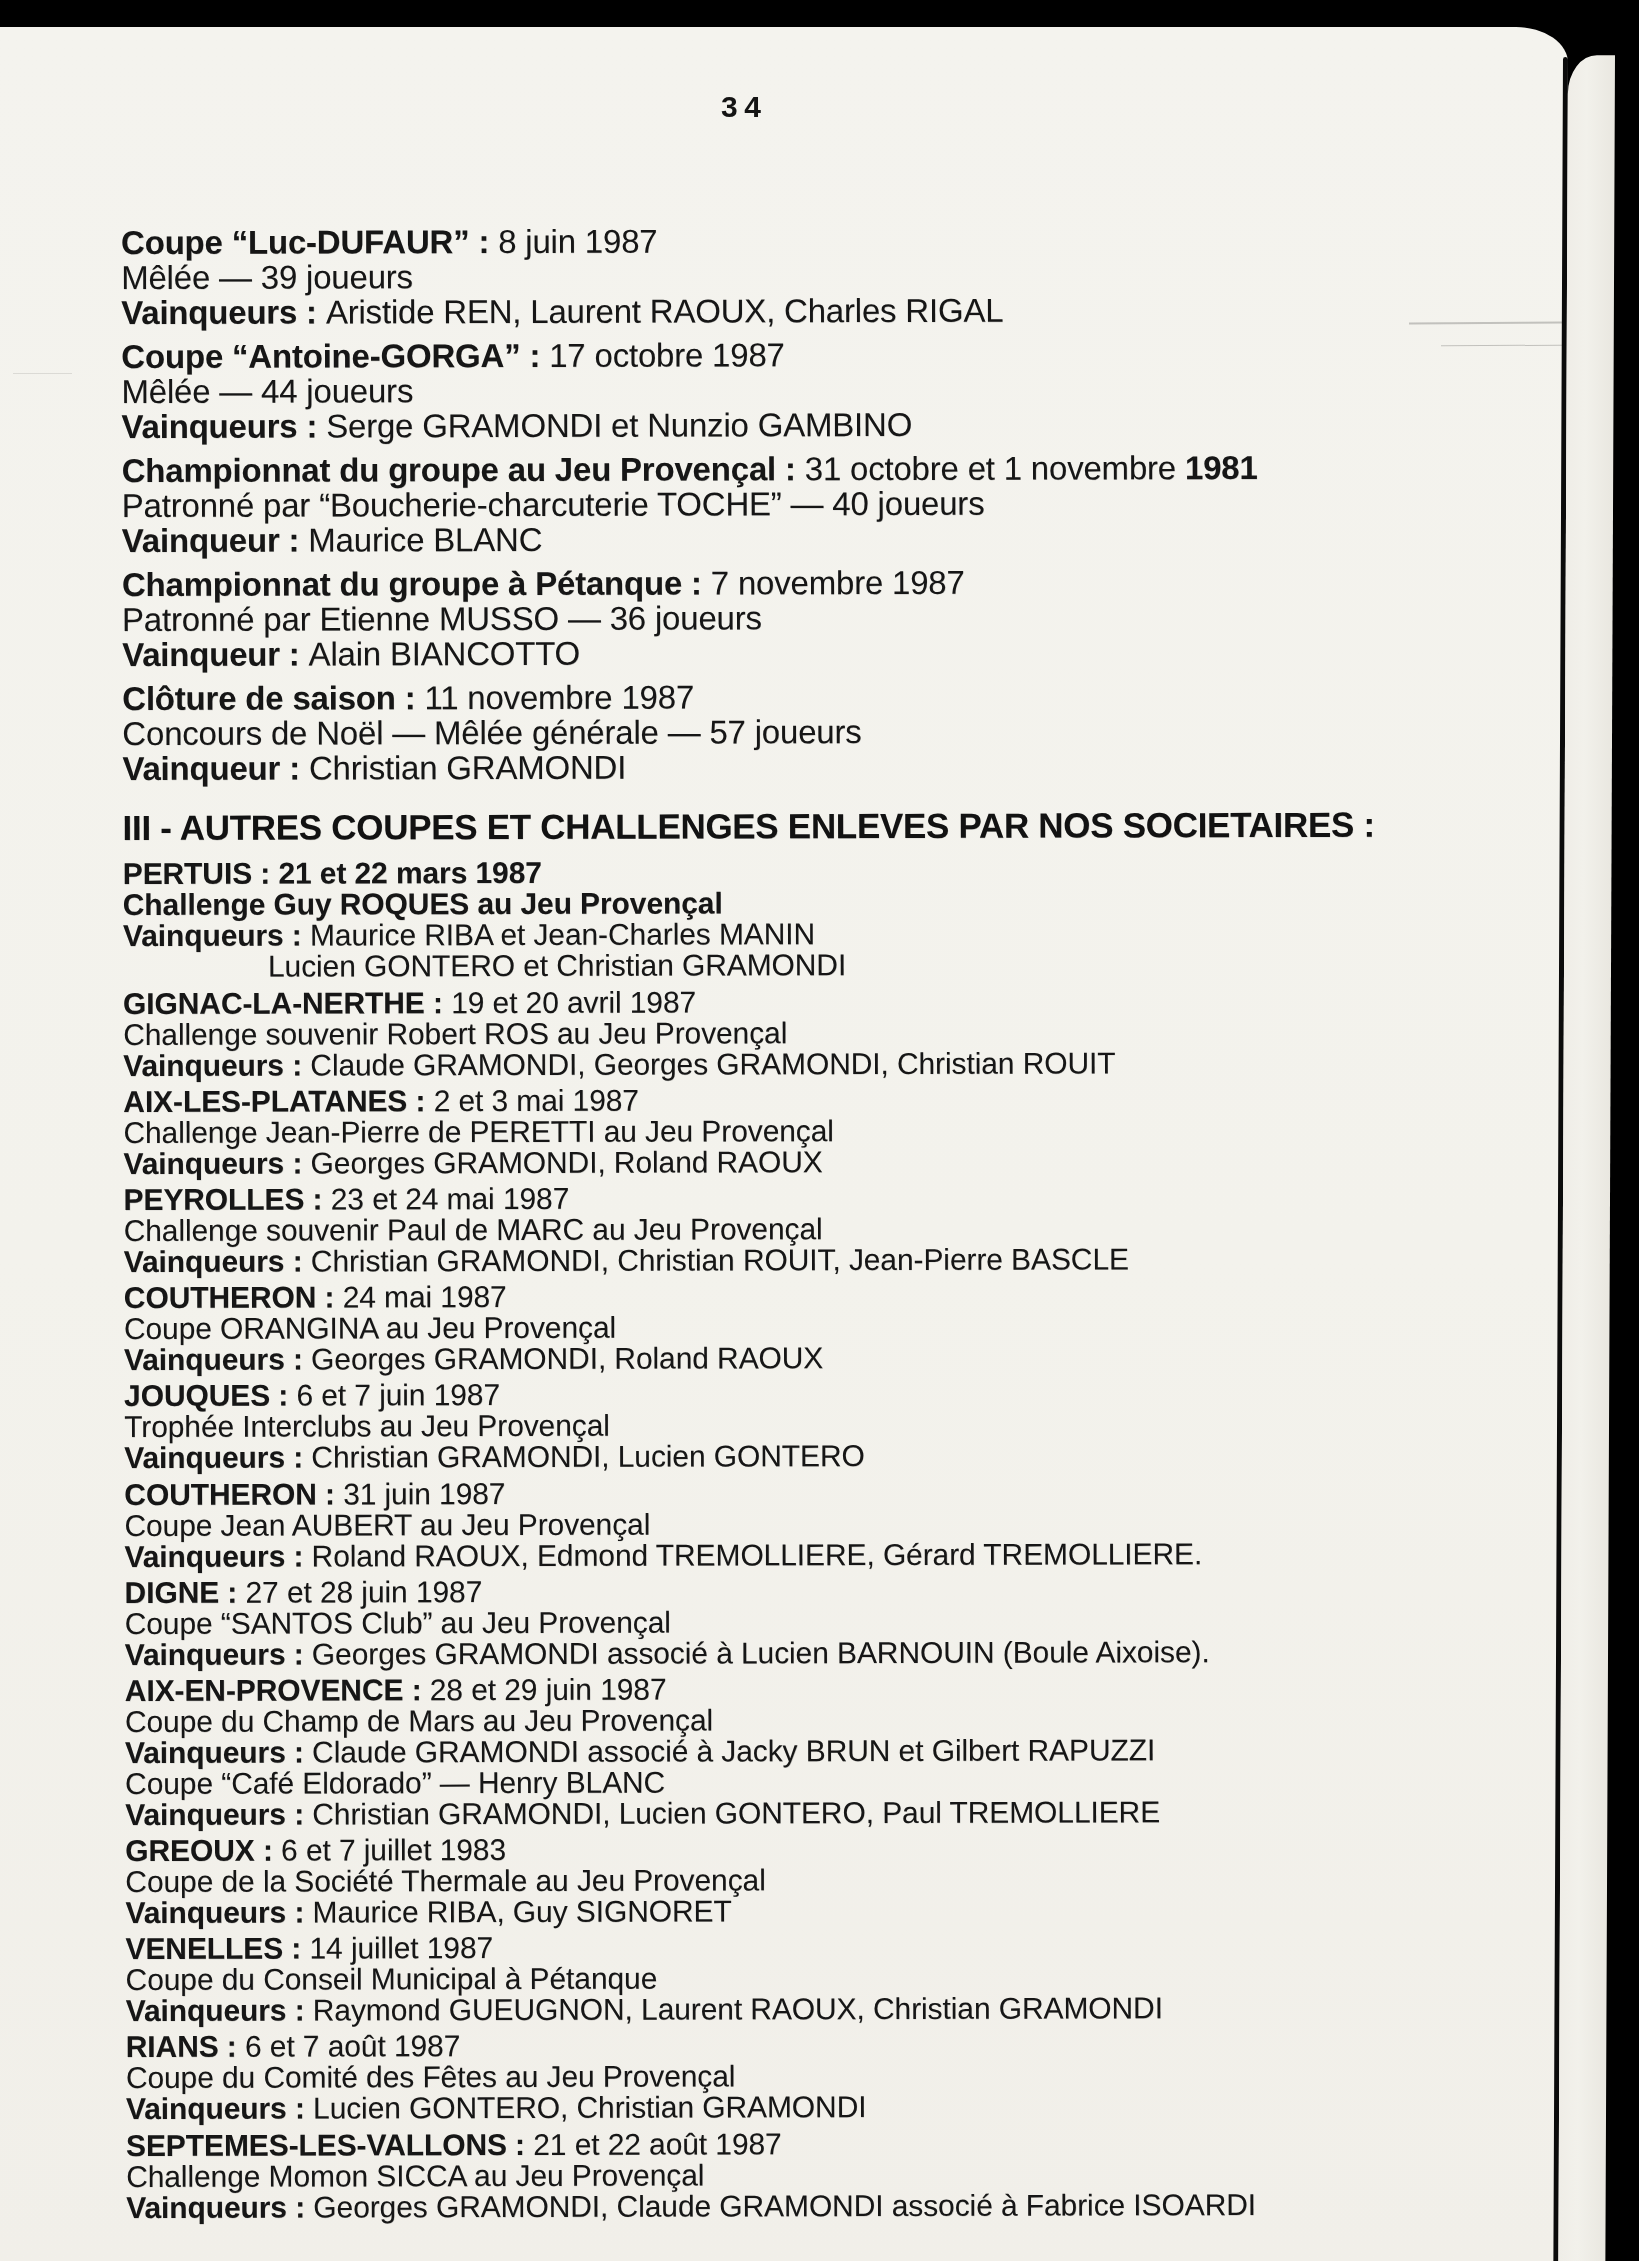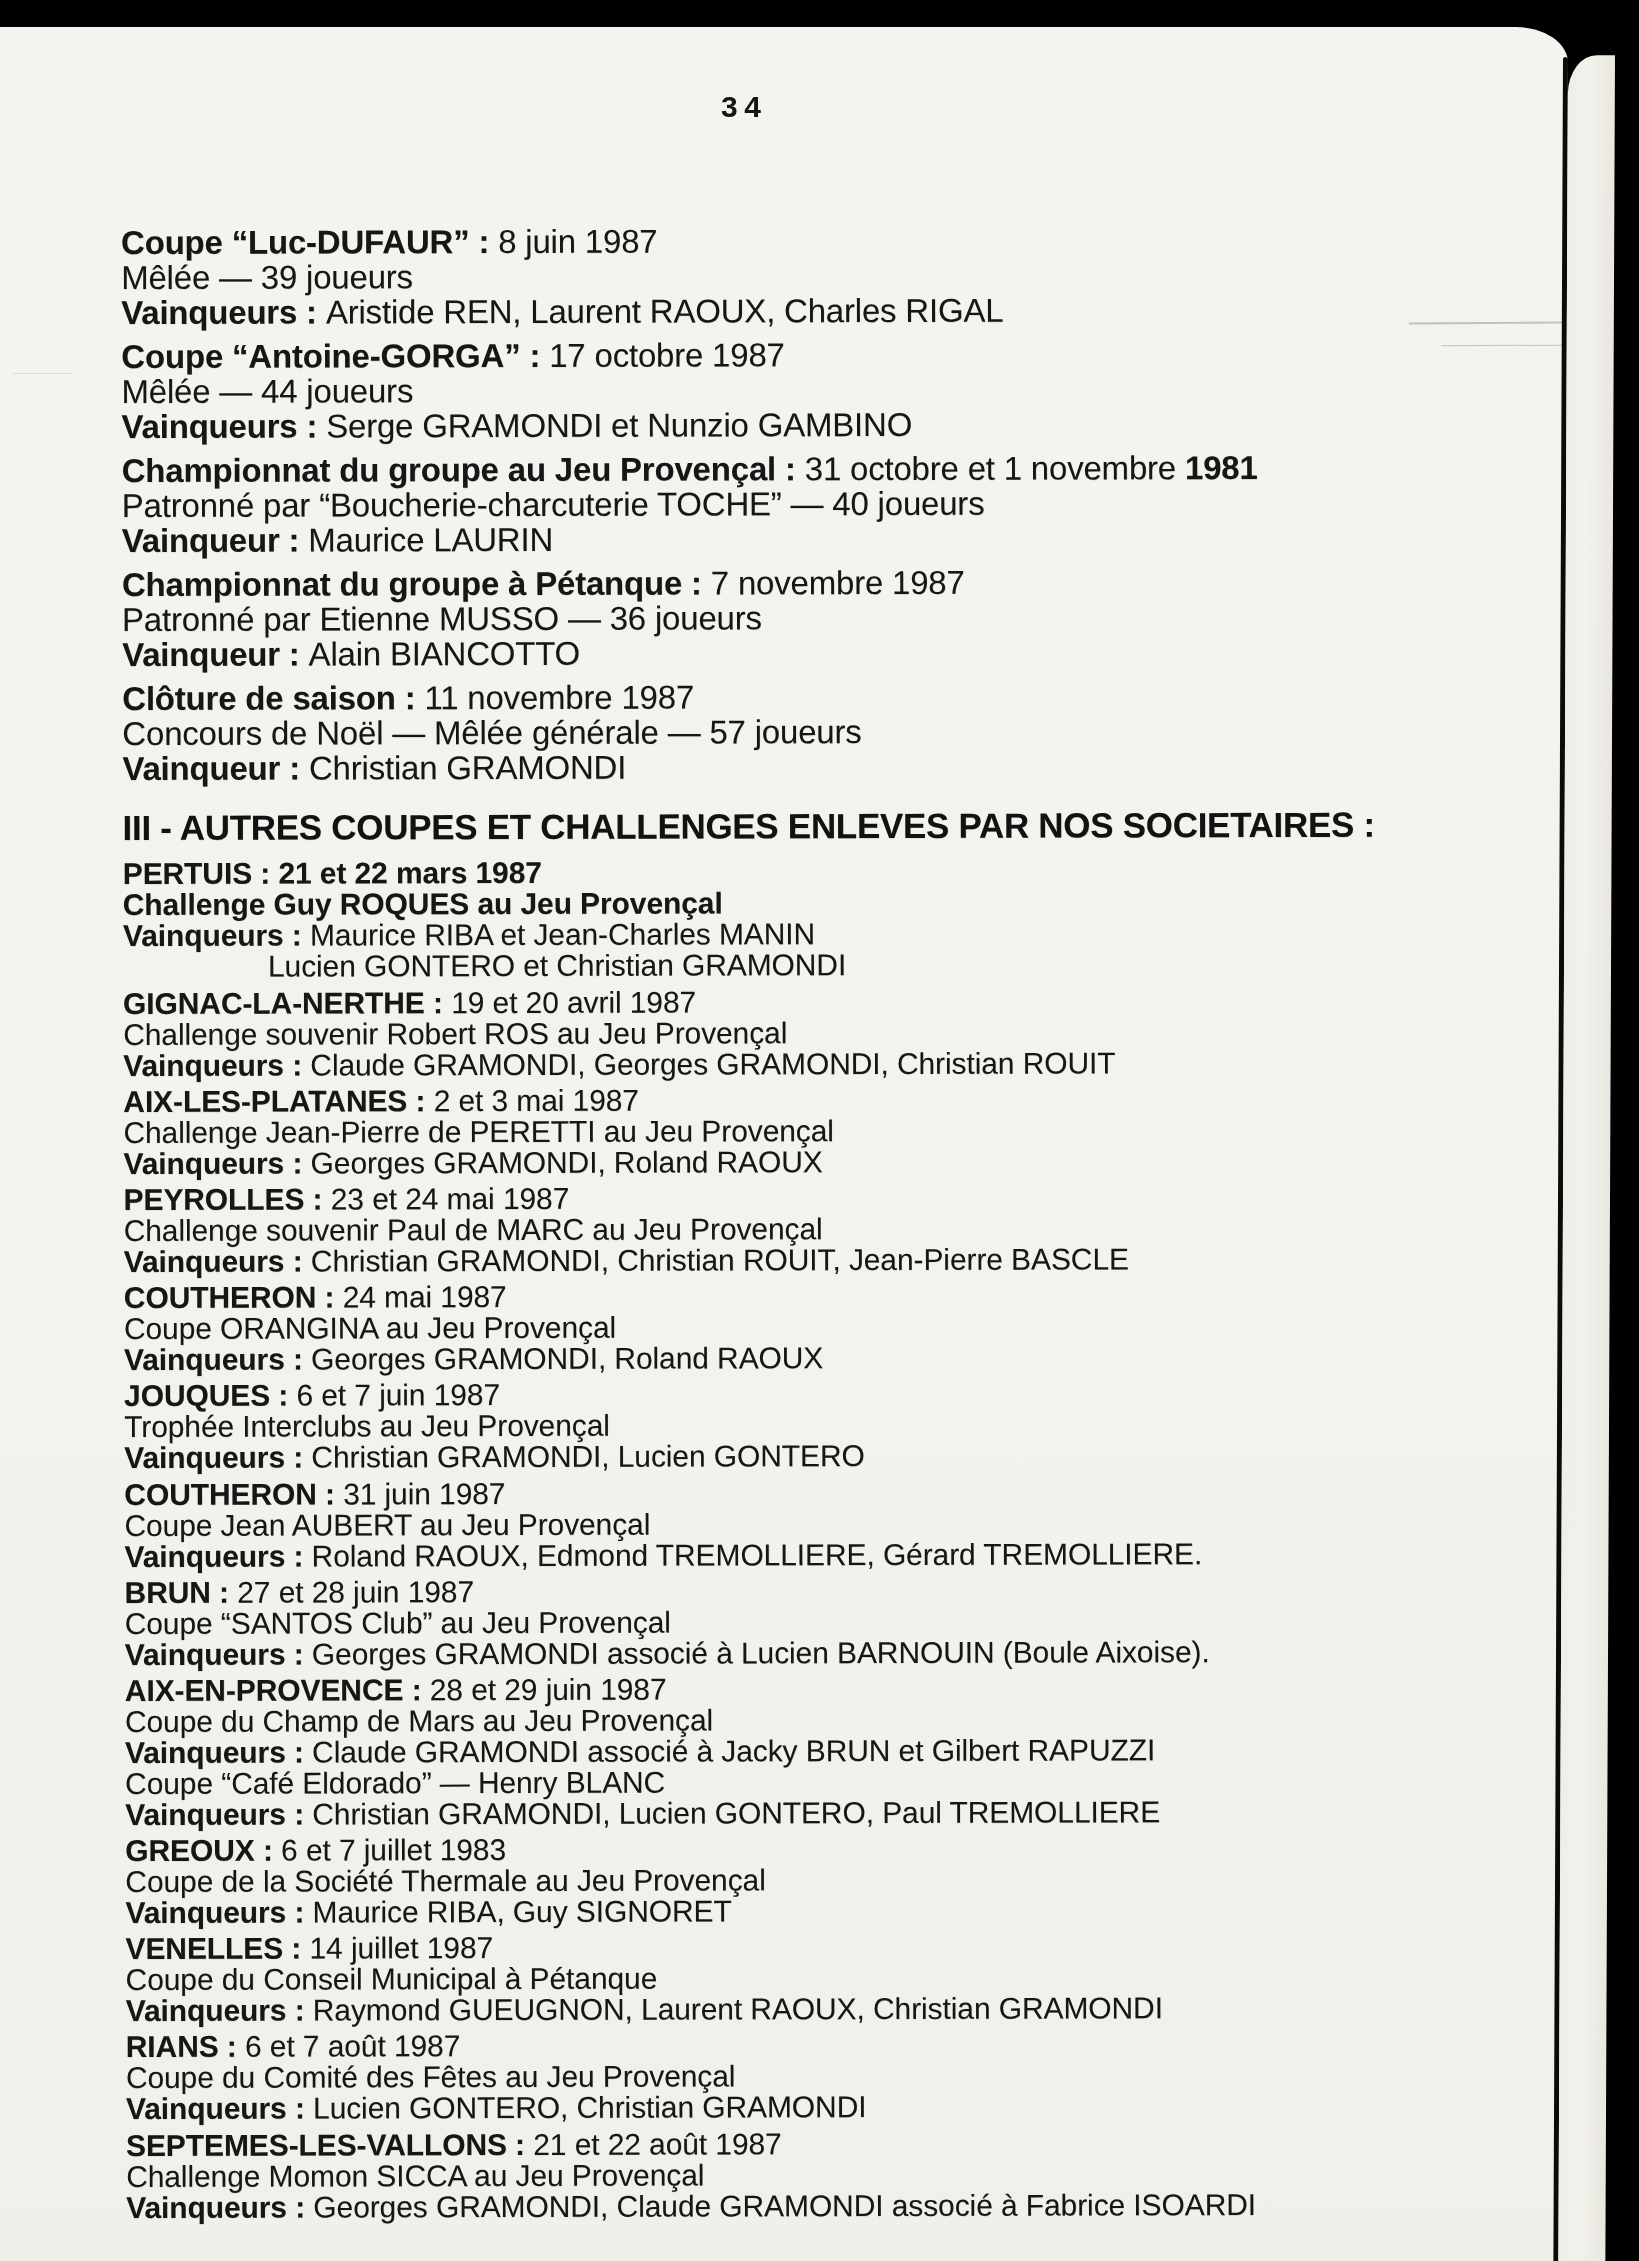--- a/index.html
+++ b/index.html
@@ -99,21 +99,21 @@
             <div class="line"><span class="b">Vainqueurs : </span><span>Aristide REN, Laurent RAOUX, Charles RIGAL</span></div>
           </div>
           <div class="tblock">
             <div class="line"><span class="b">Coupe “Antoine-GORGA” : </span><span>17 octobre 1987</span></div>
             <div class="line"><span>Mêlée — 44 joueurs</span></div>
             <div class="line"><span class="b">Vainqueurs : </span><span>Serge GRAMONDI et Nunzio GAMBINO</span></div>
           </div>
           <div class="tblock">
             <div class="line"><span class="b">Championnat du groupe au Jeu Provençal : </span><span>31 octobre et 1 novembre </span><span class="b">1981</span></div>
             <div class="line"><span>Patronné par “Boucherie-charcuterie TOCHE” — 40 joueurs</span></div>
-            <div class="line"><span class="b">Vainqueur : </span><span>Maurice LAURIN</span></div>
+            <div class="line"><span class="b">Vainqueur : </span><span>Maurice BLANC</span></div>
           </div>
           <div class="tblock">
             <div class="line"><span class="b">Championnat du groupe à Pétanque : </span><span>7 novembre 1987</span></div>
             <div class="line"><span>Patronné par Etienne MUSSO — 36 joueurs</span></div>
             <div class="line"><span class="b">Vainqueur : </span><span>Alain BIANCOTTO</span></div>
           </div>
           <div class="tblock">
             <div class="line"><span class="b">Clôture de saison : </span><span>11 novembre 1987</span></div>
             <div class="line"><span>Concours de Noël — Mêlée générale — 57 joueurs</span></div>
             <div class="line"><span class="b">Vainqueur : </span><span>Christian GRAMONDI</span></div>
@@ -153,21 +153,21 @@
             <div class="line"><span class="b">JOUQUES : </span><span>6 et 7 juin 1987</span></div>
             <div class="line"><span>Trophée Interclubs au Jeu Provençal</span></div>
             <div class="line"><span class="b">Vainqueurs : </span><span>Christian GRAMONDI, Lucien GONTERO</span></div>
           </div>
           <div class="entry">
             <div class="line"><span class="b">COUTHERON : </span><span>31 juin 1987</span></div>
             <div class="line"><span>Coupe Jean AUBERT au Jeu Provençal</span></div>
             <div class="line"><span class="b">Vainqueurs : </span><span>Roland RAOUX, Edmond TREMOLLIERE, Gérard TREMOLLIERE.</span></div>
           </div>
           <div class="entry">
-            <div class="line"><span class="b">BRUN : </span><span>27 et 28 juin 1987</span></div>
+            <div class="line"><span class="b">DIGNE : </span><span>27 et 28 juin 1987</span></div>
             <div class="line"><span>Coupe “SANTOS Club” au Jeu Provençal</span></div>
             <div class="line"><span class="b">Vainqueurs : </span><span>Georges GRAMONDI associé à Lucien BARNOUIN (Boule Aixoise).</span></div>
           </div>
           <div class="entry">
             <div class="line"><span class="b">AIX-EN-PROVENCE : </span><span>28 et 29 juin 1987</span></div>
             <div class="line"><span>Coupe du Champ de Mars au Jeu Provençal</span></div>
             <div class="line"><span class="b">Vainqueurs : </span><span>Claude GRAMONDI associé à Jacky BRUN et Gilbert RAPUZZI</span></div>
             <div class="line"><span>Coupe “Café Eldorado” — Henry BLANC</span></div>
             <div class="line"><span class="b">Vainqueurs : </span><span>Christian GRAMONDI, Lucien GONTERO, Paul TREMOLLIERE</span></div>
           </div>

